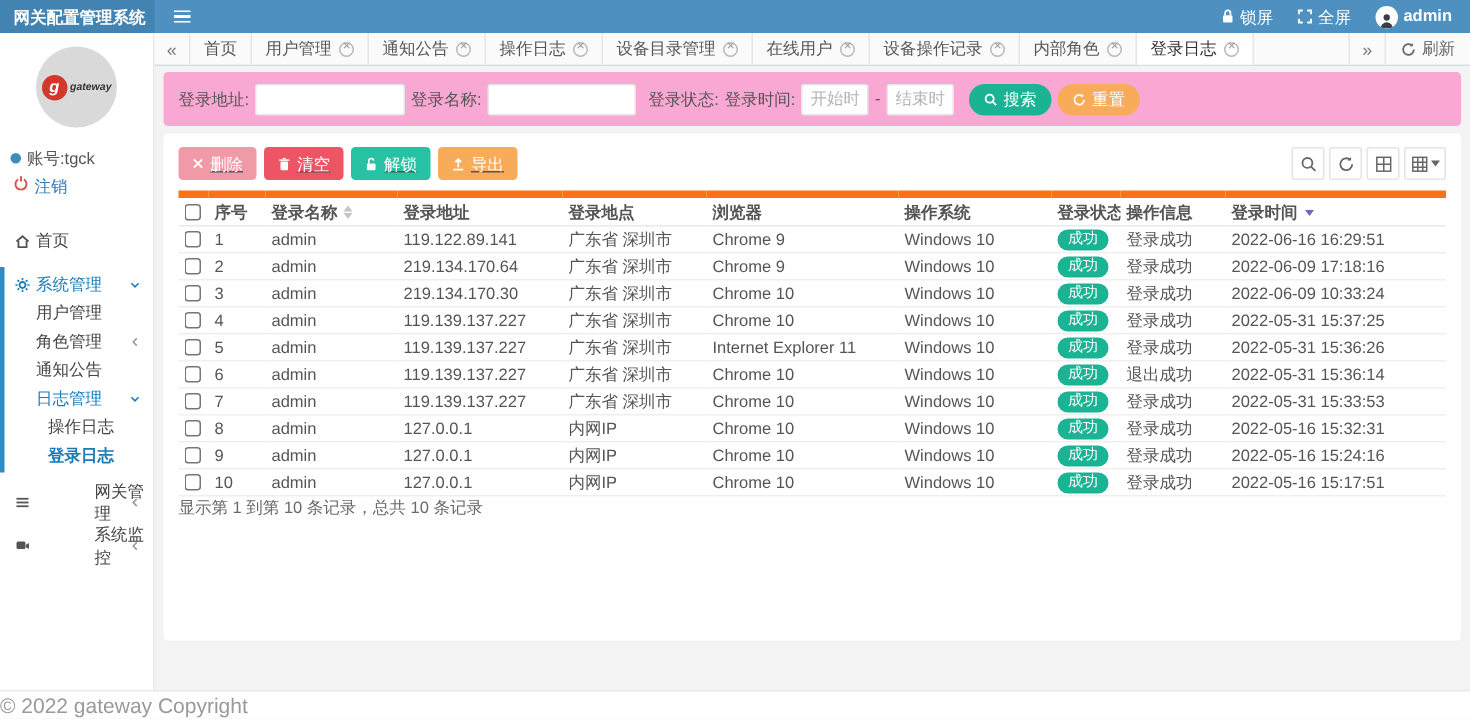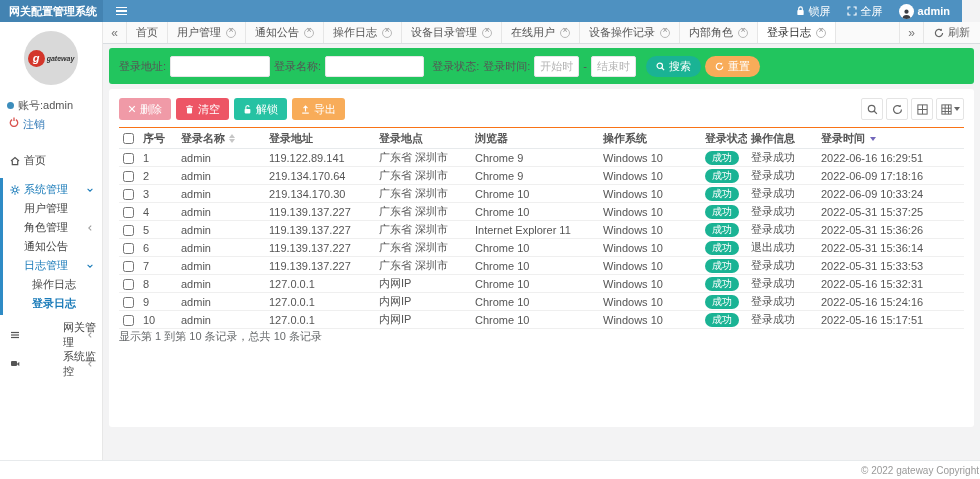--- a/index.html
+++ b/index.html
@@ -1,21 +1,21 @@
 <!DOCTYPE html>
 <html><head>
 <meta charset="utf-8">
 <style>
   * { margin:0; padding:0; box-sizing:border-box; }
   html,body { width:980px; height:479px; overflow:hidden; }
   body { font-family:"Liberation Sans","DejaVu Sans",sans-serif; background:#f3f3f4; position:relative; font-size:11px; color:#555; }
   svg { display:block; }
 
   
-  .topbar { position:absolute; top:0; left:0; right:18px; height:22px; background:#4e91c1; display:flex; align-items:center; z-index:10; }
+  .topbar { position:absolute; top:0; left:0; right:0; height:22px; background:#4e91c1; display:flex; align-items:center; z-index:10; }
   .brand { width:103px; height:22px; background:#4383b2; color:#fff; font-size:11px; font-weight:bold; display:flex; align-items:center; padding-left:9px; flex:0 0 103px; }
   .hamburger { color:#fff; margin-left:13px; cursor:pointer; display:flex; flex-direction:column; gap:2px; }
   .hamburger i { display:block; width:11px; height:1.5px; background:#fff; }
   .topbar-right { margin-left:auto; display:flex; align-items:flex-start; gap:16px; color:#fff; font-size:11px; padding-right:12px; }
   .tb-item { display:flex; align-items:center; gap:4px; cursor:pointer; }
   .avatar { width:15px; height:15px; border-radius:50%; background:#fff; display:flex; align-items:flex-end; justify-content:center; overflow:hidden; }
 
   
   .sidebar { position:absolute; top:22px; left:0; width:103px; bottom:19px; background:#fff; border-right:1px solid #e7e7e7; overflow:hidden; }
   .logo-circle { width:54px; height:54px; border-radius:50%; background:#d9d9d9; margin:9px auto 10px; display:flex; align-items:center; justify-content:center; gap:2px; }
@@ -46,56 +46,56 @@
   .tab { display:flex; align-items:center; gap:5px; padding:0 9px; border-right:1px solid #e6e6e6; cursor:pointer; white-space:nowrap; }
   .tab.active { background:#fff; color:#333; }
   .tab-close { width:10px; height:10px; border:1px solid #b9b9b9; border-radius:50%; position:relative; display:inline-block; }
   .tab-close::before { content:"×"; position:absolute; left:1.5px; top:-3.5px; font-size:9px; color:#999; }
   .tab-spacer { flex:1; }
   .tab-refresh { display:flex; align-items:center; gap:4px; padding:0 10px; border-left:1px solid #e6e6e6; color:#666; cursor:pointer; }
 
   .content { position:absolute; top:22px; left:0; right:0; bottom:0; padding:4px 6px; }
 
   
-  .filter-panel { background:#22c55e; border-radius:3px; height:36px; padding:0 10px; display:flex; align-items:center; gap:4px; }
+  .filter-panel { background:#f9a8d4; border-radius:3px; height:36px; padding:0 10px; display:flex; align-items:center; gap:4px; }
   .f-label { color:#555; white-space:nowrap; }
   .f-input { height:21px; border:1px solid #e5e6e7; border-radius:2px; font-size:11px; padding:0 5px; color:#555; outline:none; font-family:inherit; }
   .w-addr { width:100px; } .w-name { width:99px; margin-right:4px; }
   .f-select { width:93px; height:21px; border:1px solid #d0d0d0; border-radius:2px; display:flex; align-items:center; justify-content:space-between; padding:0 6px; color:#444; cursor:pointer; margin-right:4px; background:#fff; }
   .caret-dn { width:0; height:0; border-left:3.5px solid transparent; border-right:3.5px solid transparent; border-top:4px solid #555; }
   .w-date { width:45px; text-align:center; }
   .f-input::placeholder { color:#b5b5b5; }
   .pill-btn { height:21px; border:none; border-radius:11px; color:#fff; font-size:11px; display:flex; align-items:center; gap:4px; padding:0 10px; cursor:pointer; font-family:inherit; }
   .btn-search { background:#1ab394; margin-left:6px; }
   .btn-reset { background:#f8ac59; }
 
   
   .table-panel { background:#fff; border-radius:3px; margin-top:5px; height:338px; padding:9px 10px; position:relative; }
-  .toolbar { display:flex; align-items:center; gap:5px; }
+  .toolbar { display:flex; align-items:center; gap:5px;text-decoration:underline; }
   .tool-btn { height:22px; border:none; border-radius:3px; color:#fff; font-size:11px; display:flex; align-items:center; gap:4px; padding:0 9px; cursor:pointer; font-family:inherit; }
   .btn-del { background:#f09aa7; }
   .btn-clear { background:#ed5565; }
   .btn-unlock { background:#26c2a3; }
   .btn-export { background:#f8ac59; }
   .toolbar-right { margin-left:auto; display:flex; gap:3px; }
   .icon-btn { width:22px; height:22px; background:#fff; border:1px solid #e4e4e4; border-radius:2px; display:flex; align-items:center; justify-content:center; color:#666; cursor:pointer; }
 
-  table.grid { width:100%; border-collapse:collapse; table-layout:fixed; margin-top:7px; font-size:11px; color:#555; border-top:1px solid #f97316; }
+  table.grid { width:100%; border-collapse:collapse; table-layout:fixed; margin-top:7px; font-size:11px; color:#555; border-top:5px solid #f97316; }
   .grid th { height:21px; text-align:left; font-weight:bold; color:#555; border-bottom:1px solid #e7eaec; padding:0 4px; white-space:nowrap; overflow:hidden; }
   .grid td { height:18px; border-bottom:1px solid #efefef; padding:0 4px; white-space:nowrap; overflow:hidden; }
   .grid input[type=checkbox] { width:11px; height:11px; margin:0; vertical-align:middle; }
   .badge-success { display:inline-block; background:#1ab394; color:#fff; border-radius:9px; padding:1.5px 7px; font-size:10px; line-height:11px; }
   .sort-both { display:inline-flex; flex-direction:column; gap:1px; margin-left:4px; vertical-align:middle; }
   .c-up { width:0; height:0; border-left:3px solid transparent; border-right:3px solid transparent; border-bottom:4px solid #c6c6c6; }
   .c-dn { width:0; height:0; border-left:3px solid transparent; border-right:3px solid transparent; border-top:4px solid #c6c6c6; }
   .c-dn.sorted { border-top-color:#7266ba; display:inline-block; margin-left:5px; vertical-align:middle; }
   .summary { color:#676a6c; }
 
   
-  .page-footer { position:absolute; left:0; right:0; bottom:0; height:19px; background:#fff; border-top:1px solid #e7eaec; display:flex; align-items:center; justify-content:flex-end; padding-right:1px; font-size:10px; color:#9a9a9a; z-index:5; }
+  .page-footer { position:absolute; left:0; right:0; bottom:0; height:19px; background:#fff; border-top:1px solid #e7eaec; display:flex; align-items:center; padding-right:1px; font-size:14px; color:#9a9a9a; z-index:5; }
 </style>
 </head>
 <body>
 
 <div class="topbar">
   <div class="brand">网关配置管理系统</div>
   <div class="hamburger">
       <i></i>
       <i></i>
       <i></i>
@@ -130,21 +130,21 @@
   </div>
 </div>
 
 <div class="sidebar">
   <div class="logo-circle">
     <span class="logo-g">g</span>
     <span class="logo-word">gateway</span>
   </div>
   <div class="acct-row">
     <span class="dot dot-blue"></span>
-    <span>账号:admin</span>
+    <span>账号:tgck</span>
   </div>
   <div class="logout-row">
     <span>
       <svg width="10" height="10" viewBox="0 0 10 10">
           <path d="M3.1 2.6a3.7 3.7 0 1 0 3.8 0" fill="none" stroke="#d9534f" stroke-width="1.3"></path>
           <line x1="5" y1="0.5" x2="5" y2="4" stroke="#d9534f" stroke-width="1.3"></line>
         </svg>
     </span>
     <span>注销</span>
   </div>

